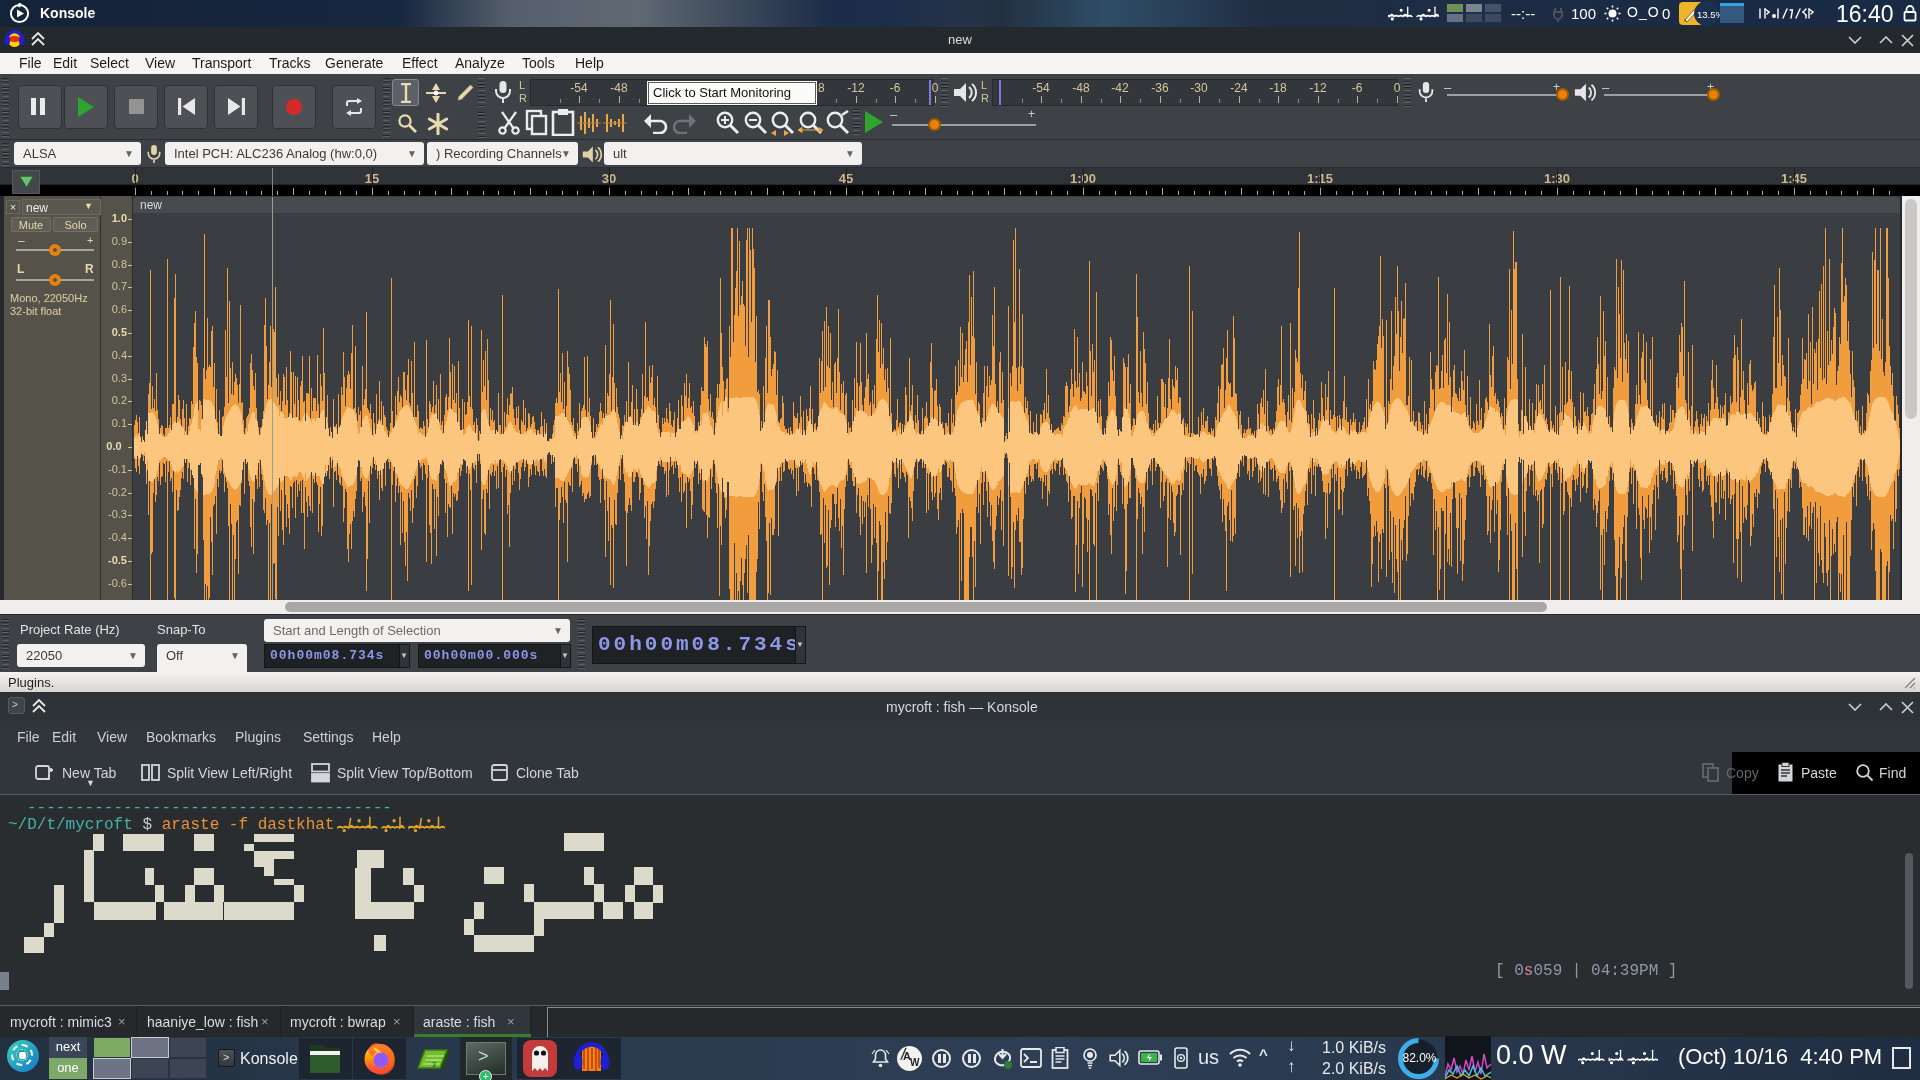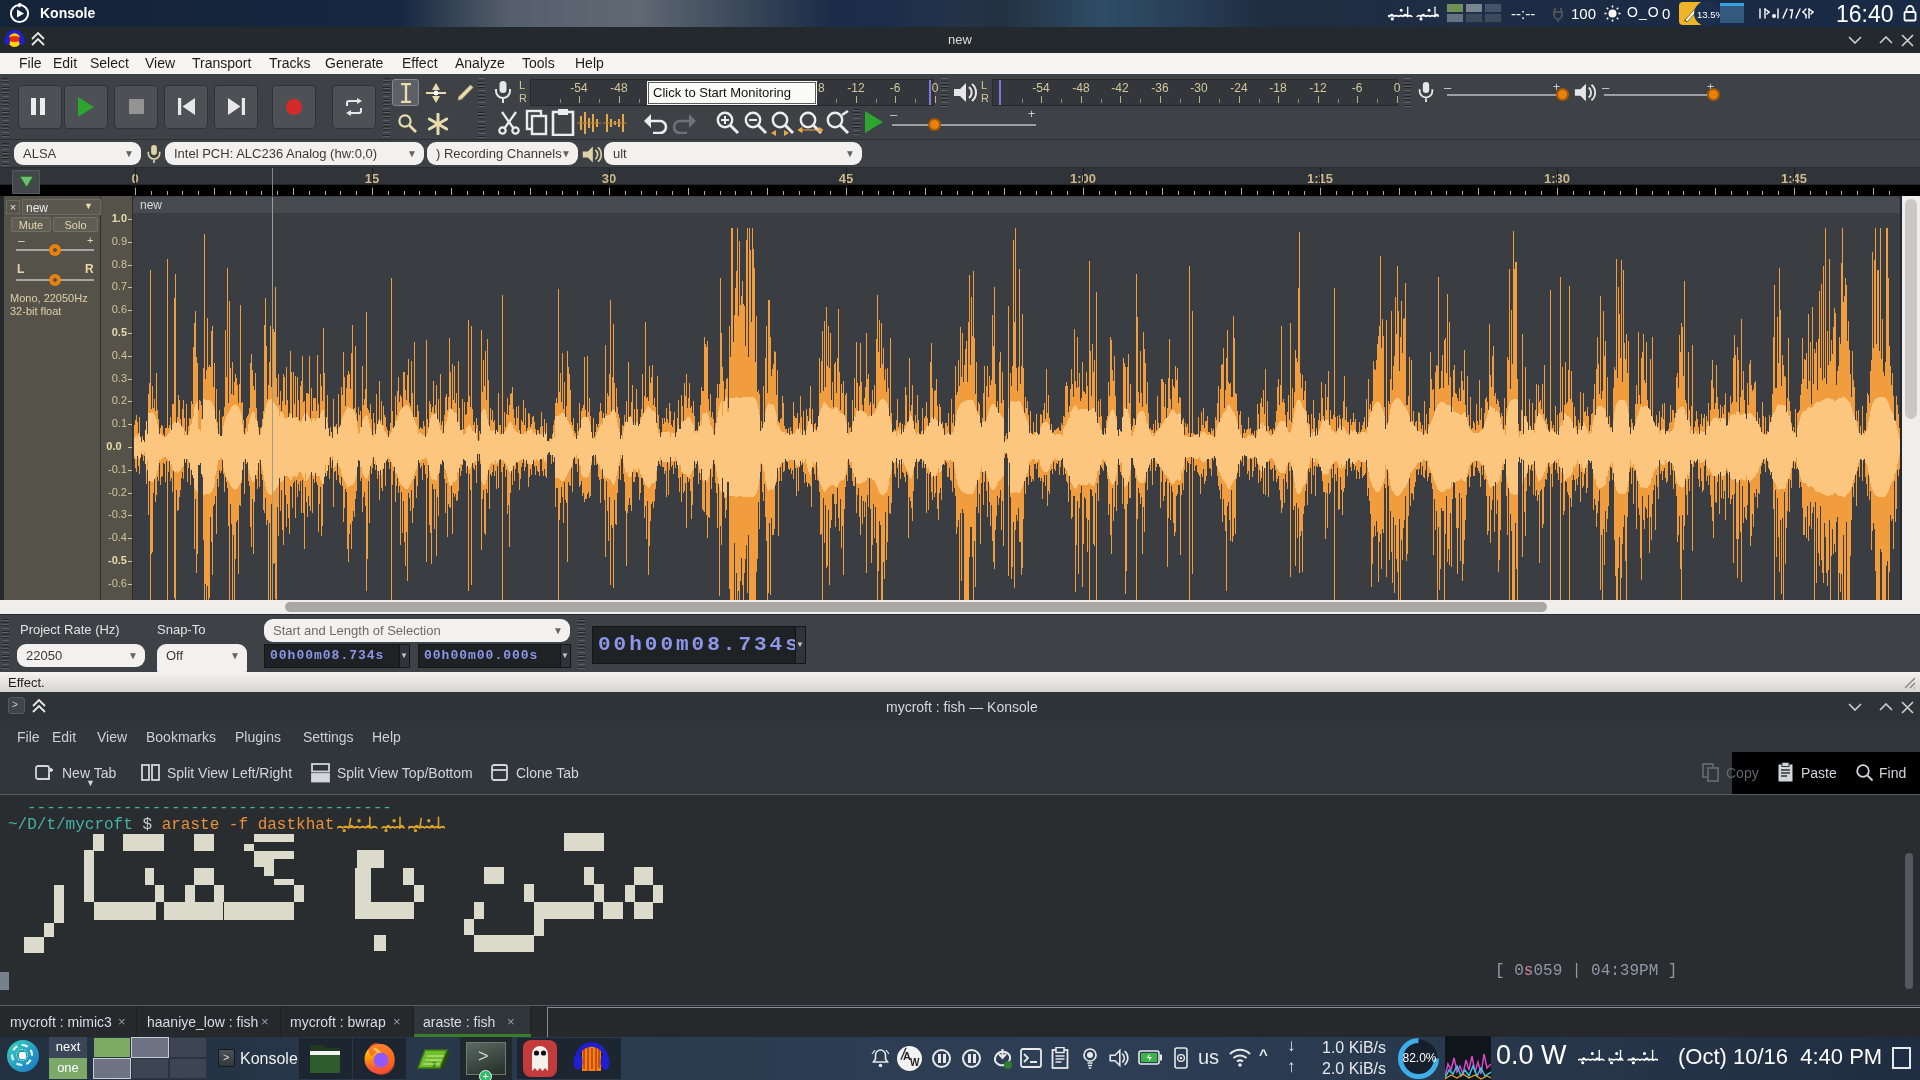--- a/index.html
+++ b/index.html
@@ -1,19 +1,19 @@
 <!DOCTYPE html>
 <html><head><meta charset="utf-8">
 <style>
 *{margin:0;padding:0;box-sizing:border-box;}
 html,body{width:1920px;height:1080px;overflow:hidden;background:#000;}
 body{font-family:"Liberation Sans",sans-serif;position:relative;}
 .a{position:absolute;}
 .mono{font-family:"Liberation Mono",monospace;}
-.ddl{background:#f2f1ef;border-radius:9px;color:#3a3a3a;font-size:13px;line-height:23px;padding-left:9px;white-space:nowrap;overflow:hidden;}
+.ddl{background:#f2f1ef;border-radius:3px;color:#3a3a3a;font-size:13px;line-height:23px;padding-left:9px;white-space:nowrap;overflow:hidden;}
 .ddl .tri{position:absolute;right:7px;top:0;color:#636363;font-size:10px;}
 .grip{width:7px;background-image:repeating-linear-gradient(0deg,#5b5f63 0 1px,transparent 1px 4px),repeating-linear-gradient(0deg,#24272a 1px 2px,transparent 2px 4px);background-position:0 0,0 0;}
 .tbtn{background:#4d5156;border:1px solid #303336;border-radius:4px;}
 </style></head><body>
 
 <div class="a" style="left:0;top:0;width:1920px;height:27px;background:linear-gradient(90deg,#142338 0,#182944 30%,#1c2d49 46%,#243349 50%,#223141 52%,#1e2c44 75%,#192a45 100%);">
  <div class="a" style="left:400px;top:0;width:430px;height:27px;background:linear-gradient(90deg,rgba(95,104,112,0) 0,rgba(100,108,117,.8) 25%,rgba(104,112,120,.9) 55%,rgba(90,99,108,.5) 80%,rgba(0,0,0,0) 100%);"></div>
     <div class="a" style="left:1000px;top:0;width:260px;height:27px;background:linear-gradient(90deg,rgba(50,90,120,0) 0,rgba(58,100,130,.55) 40%,rgba(50,88,118,.35) 75%,rgba(0,0,0,0) 100%);"></div>
  <svg class="a" style="left:9px;top:3px" width="21" height="21" viewBox="0 0 21 21">
       <circle cx="10.5" cy="10.5" r="8.6" fill="none" stroke="#fff" stroke-width="2"></circle>
@@ -598,21 +598,21 @@
     <div class="a mono" style="left:424px;top:33px;font-size:13px;font-weight:bold;color:#8d96e8;letter-spacing:1px;white-space:pre;">00h00m00.000s</div>
     <div class="a" style="left:560px;top:29px;width:11px;height:24px;background:#303337;border:1px solid #141618;"></div>
     <div class="a" style="left:561px;top:36px;font-size:8px;color:#c8c8c8;">▼</div>
     <div class="a grip" style="left:578px;top:4px;height:50px;"></div>
     <div class="a" style="left:592px;top:11px;width:214px;height:38px;background:#1f2225;border:1px solid #141618;"></div>
     <div class="a mono" style="left:598px;top:18px;font-size:21px;font-weight:bold;color:#8d96e8;letter-spacing:3px;white-space:pre;">00h00m08.734s</div>
     <div class="a" style="left:795px;top:11px;width:11px;height:38px;background:#303337;border:1px solid #141618;"></div>
     <div class="a" style="left:796px;top:25px;font-size:8px;color:#c8c8c8;">▼</div>
   </div>
 <div class="a" style="left:0;top:672px;width:1920px;height:20px;background:linear-gradient(#f4f3f1,#d6d5d2);">
-    <div class="a" style="left:8px;top:3px;font-size:13px;color:#1e1e1e;">Effect.</div>
+    <div class="a" style="left:8px;top:3px;font-size:13px;color:#1e1e1e;">Plugins.</div>
     <svg class="a" style="left:1903px;top:4px" width="13" height="13">
       <path d="M12 2 L2 12 M12 7 L7 12 M12 12 L11 12" stroke="#8a8a88" stroke-width="1.5"></path>
     </svg>
   </div>
 <div class="a" style="left:0;top:692px;width:1920px;height:29px;background:#2e3338;">
     <div class="a" style="left:8px;top:5px;width:17px;height:17px;background:#3f4449;border:1px solid #565b60;border-radius:3px;"></div>
     <div class="a" style="left:12px;top:7px;font-size:10px;color:#c9cdd1;">&gt;</div>
     <svg class="a" style="left:32px;top:7px" width="14" height="15" viewBox="0 0 14 15">
       <path d="M1 7 L7 1 L13 7 M1 13 L7 7 L13 13" fill="none" stroke="#e8e8e8" stroke-width="1.8"></path>
     </svg>

